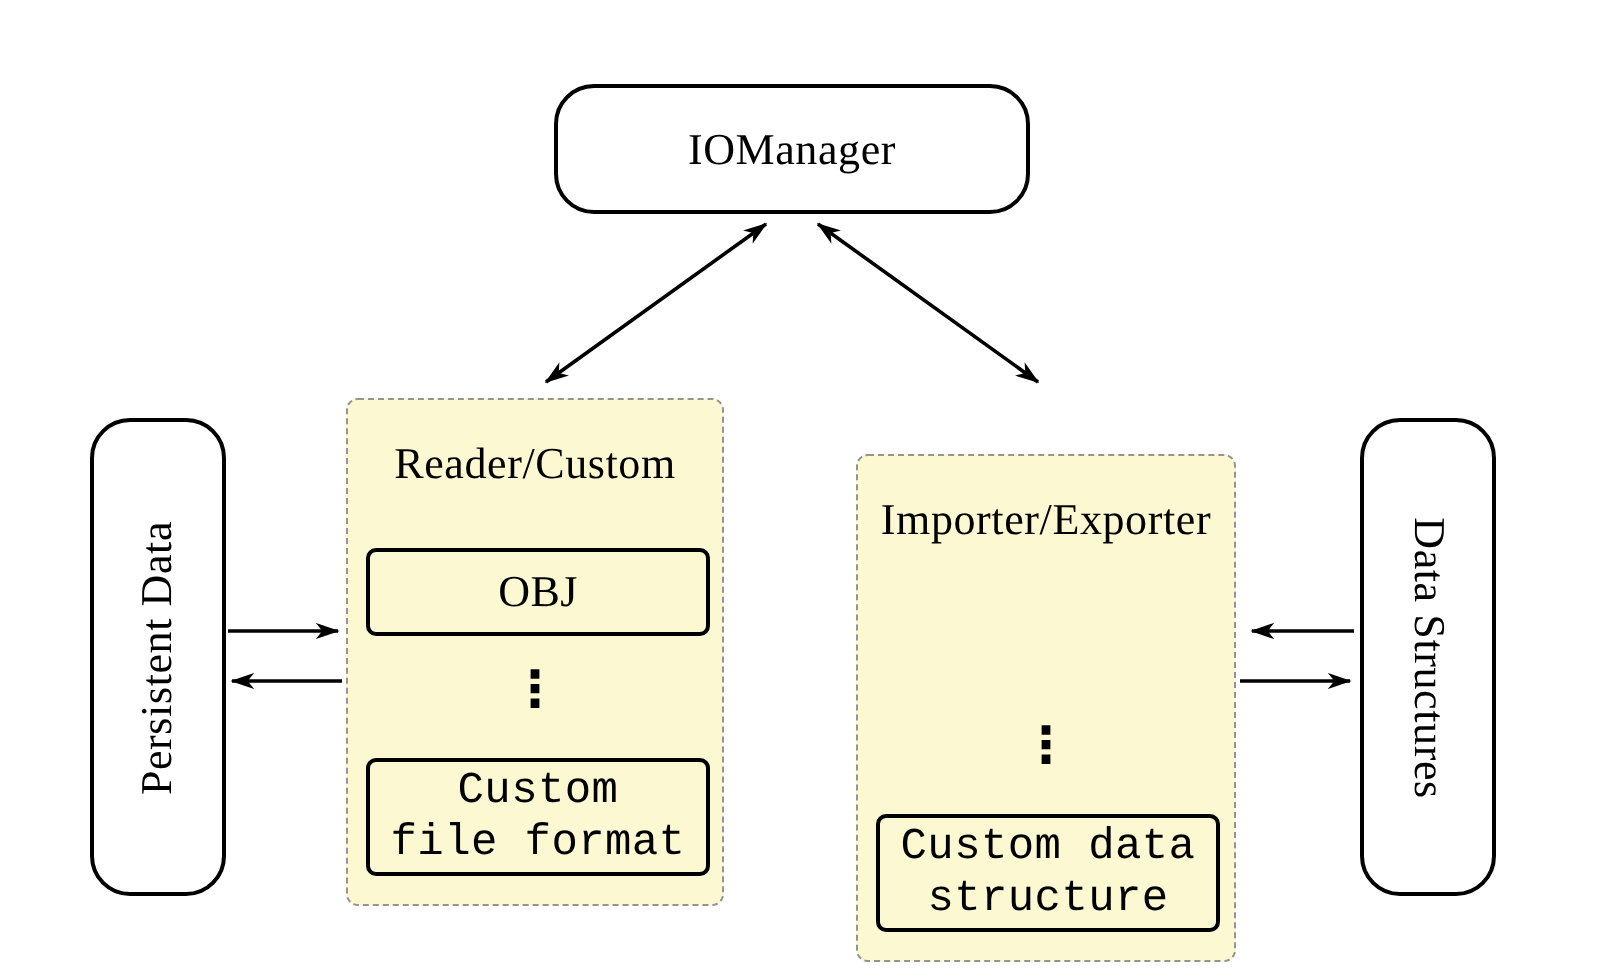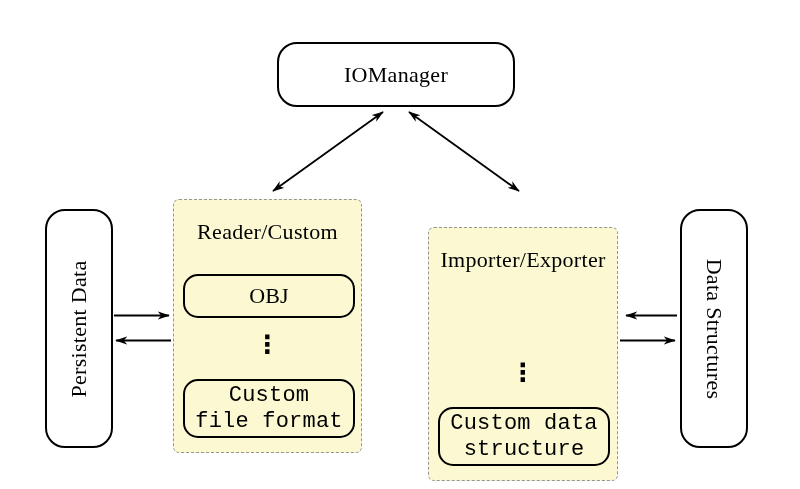--- a/index.html
+++ b/index.html
@@ -56,21 +56,21 @@
     width: 100%;
     text-align: center;
     font-size: 22px;
     letter-spacing: 0.3px;
   }
   .inner {
     position: absolute;
     box-sizing: border-box;
     background: var(--group-fill, #fbf8d2);
     border: 2.5px solid var(--node-border, #000000);
-    border-radius: 15px;
+    border-radius: 5px;
     display: flex;
     flex-direction: column;
     align-items: center;
     justify-content: center;
     font-size: 22px;
     line-height: 26px;
     letter-spacing: 0.2px;
     text-align: center;
     left: 9px;
     width: 172px;

